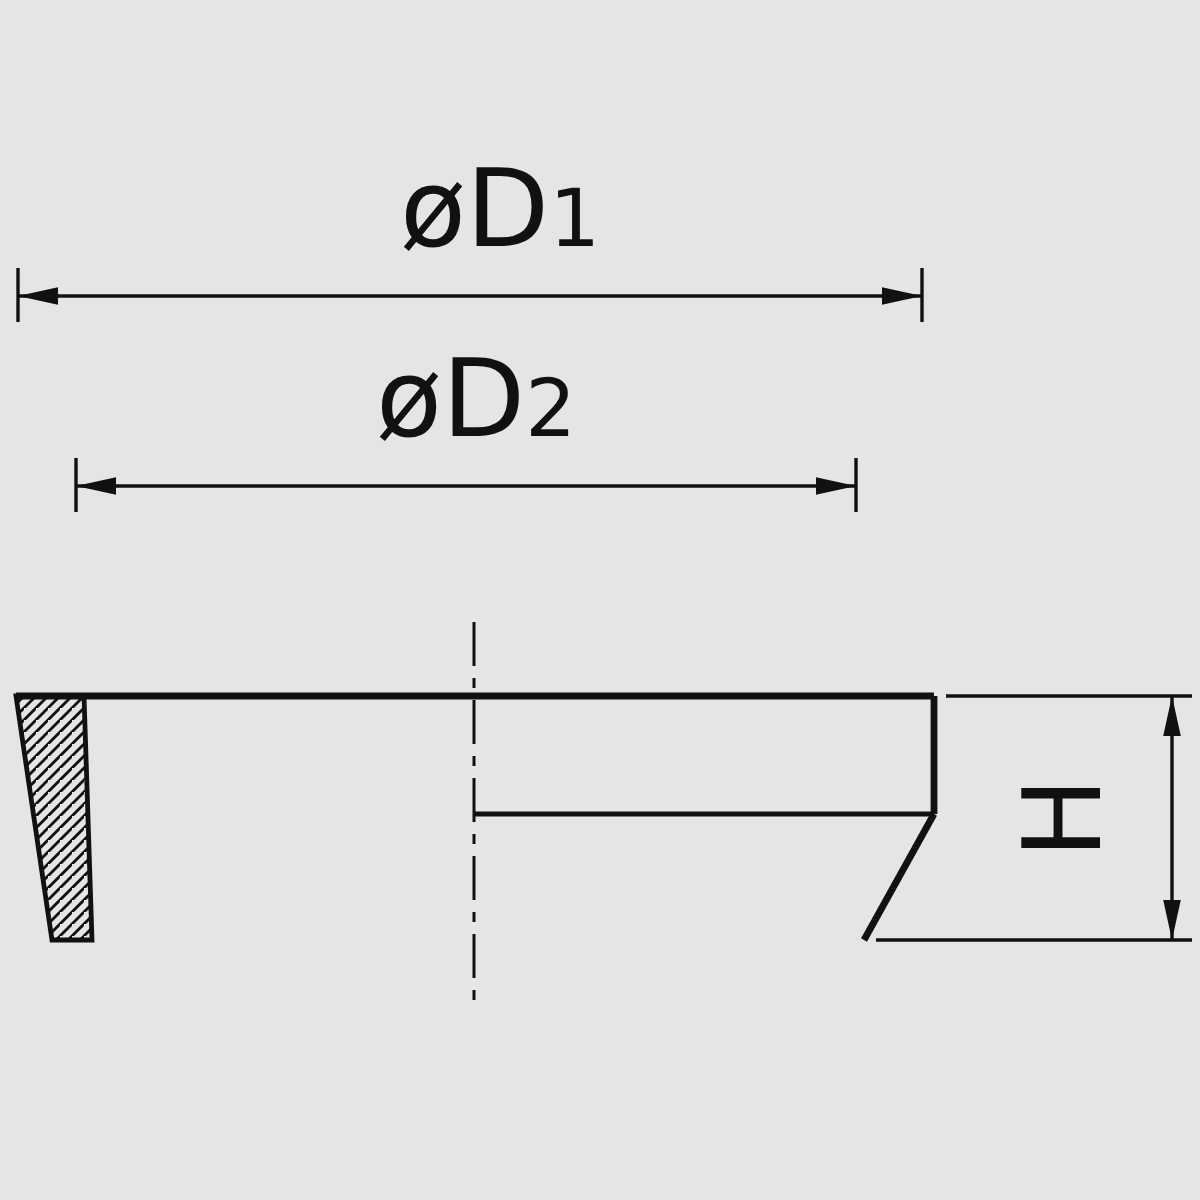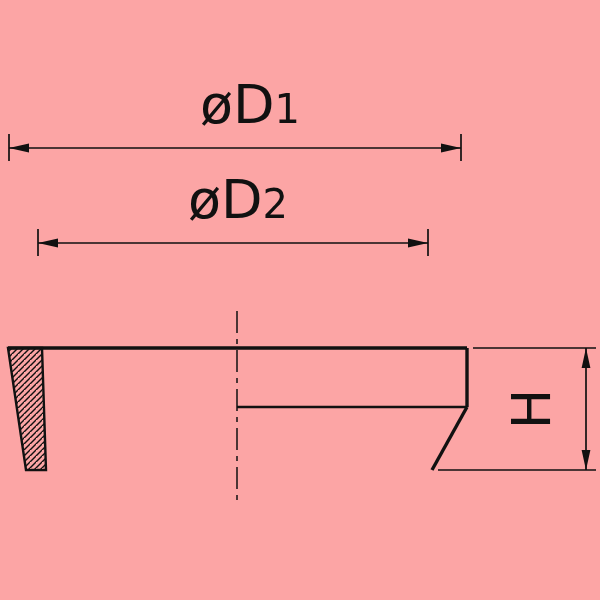--- a/index.html
+++ b/index.html
@@ -7,21 +7,21 @@
     padding: 0;
     width: 600px;
     height: 600px;
     background: #ffffff;
     font-family: "DejaVu Sans", "Liberation Sans", sans-serif;
   }
   .stage {
     position: relative;
     width: 600px;
     height: 600px;
-    background: #fca5a5;
+    background: #e5e5e5;
     overflow: hidden;
   }
   svg text {
     font-family: "DejaVu Sans", "Liberation Sans", sans-serif;
     fill: #111111;
   }
   .dim-label { font-size: 54px; }
   .dim-sub   { font-size: 40px; }
 </style>
 </head>

